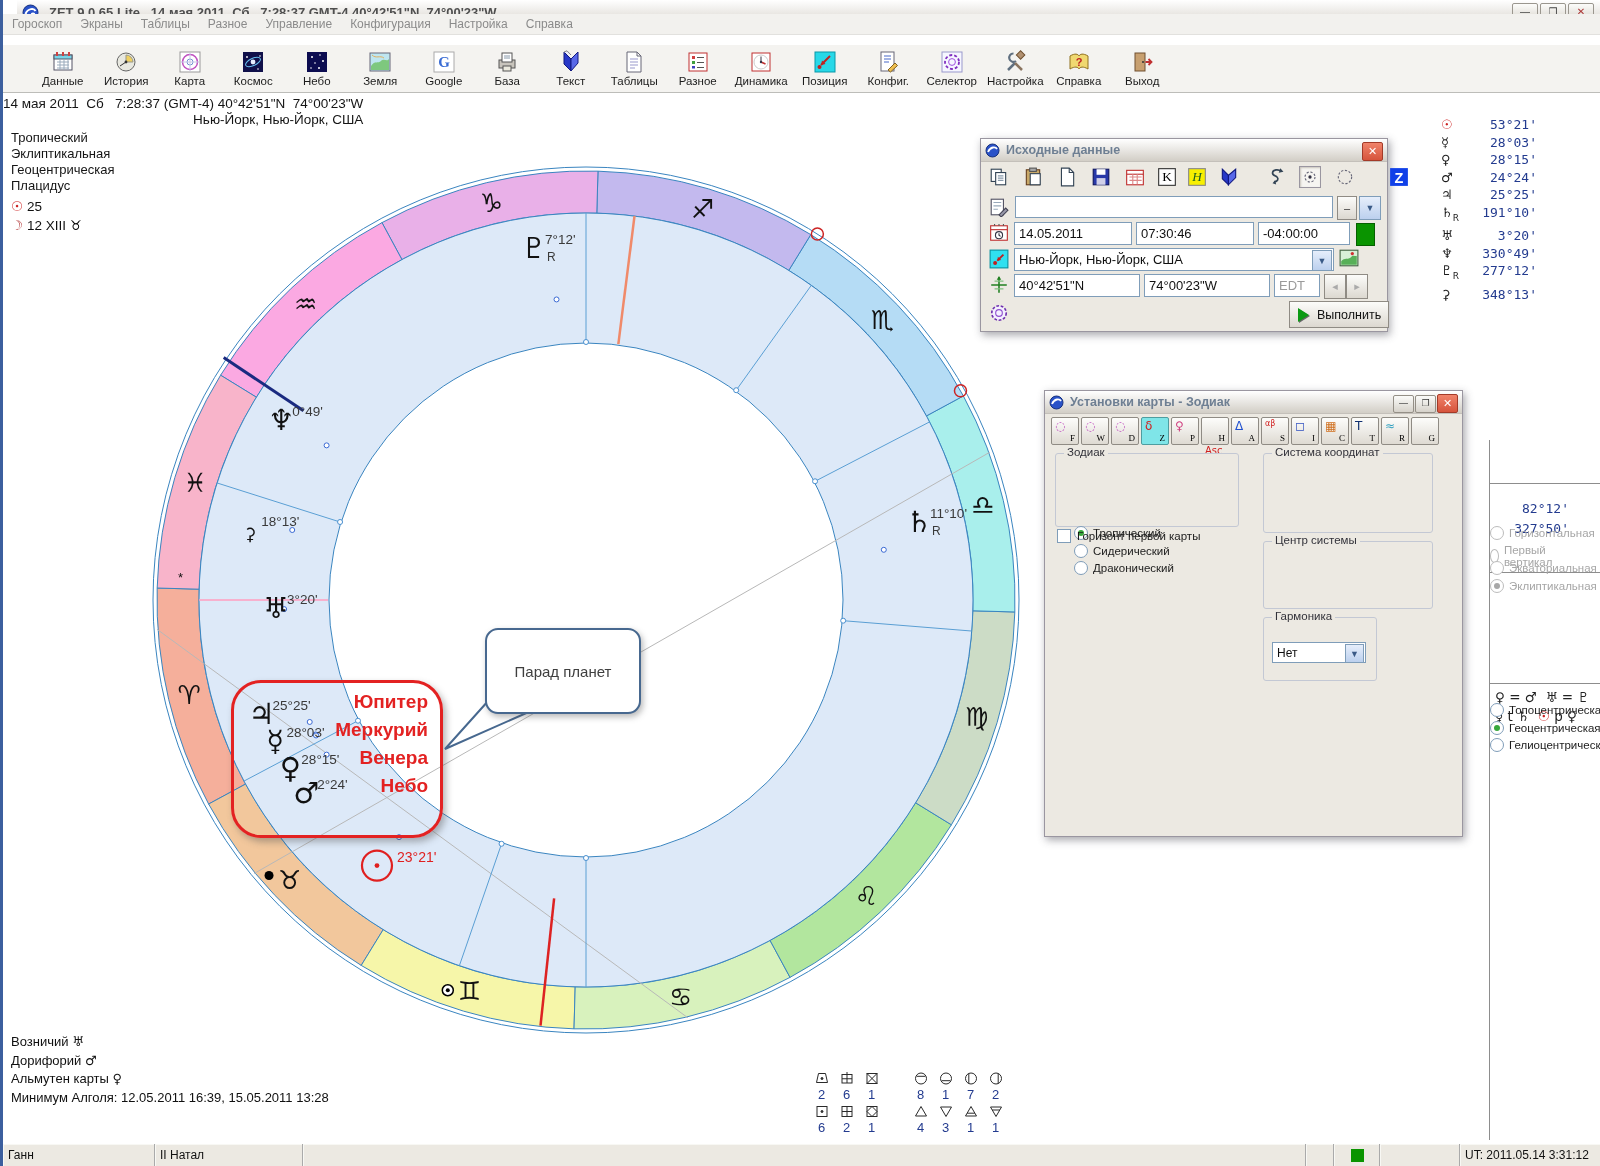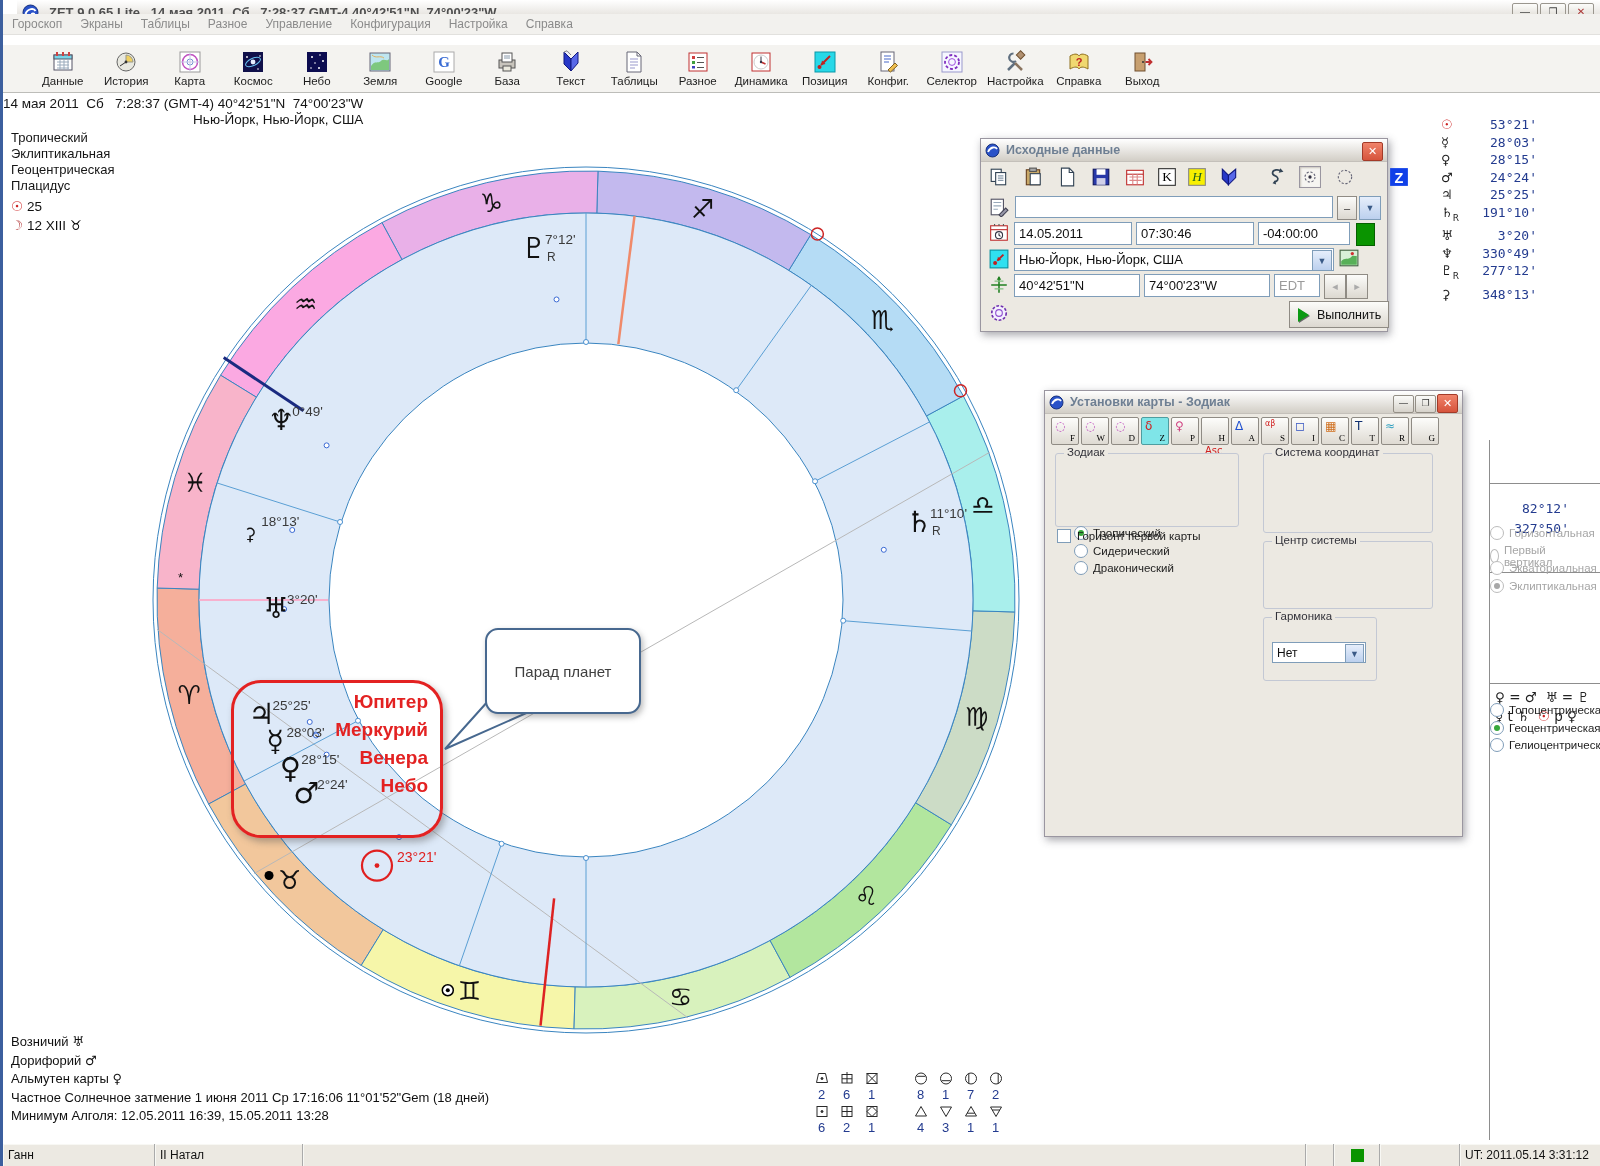--- a/index.html
+++ b/index.html
@@ -465,21 +465,20 @@
       <div class="rbl" style="top: 92px;">Небо</div>
     </div>
   <div id="callout" class="abs">
     <span>Парад планет</span>
   </div>
 
   <div id="bottominfo" class="abs">
       <div>Возничий  <span class="g">♅</span></div>
       <div>Дорифорий  <span class="g">♂</span></div>
       <div>Альмутен карты  <span class="g">♀</span></div>
-      <div>Частное Солнечное затмение 1 июня 2011 Ср 17:16:06 11°01'52"Gem (18 дней)</div>
       <div>Минимум Алголя: 12.05.2011 16:39,  15.05.2011 13:28</div>
     </div>
   <div id="gridleft" class="grid abs" style="left:806px;top:1070px;grid-template-columns:repeat(3,25px)">
       <div class="gcell">
         <svg width="16" height="16" viewBox="0 0 16 16" fill="none" stroke="#2a2a2a">
           <path d="M4.5 3.5 H11.5 L13.5 12.5 H2.5 Z"></path>
           <circle cx="8" cy="8.5" r="1" fill="#333"></circle>
         </svg>
       </div>
       <div class="gcell">

